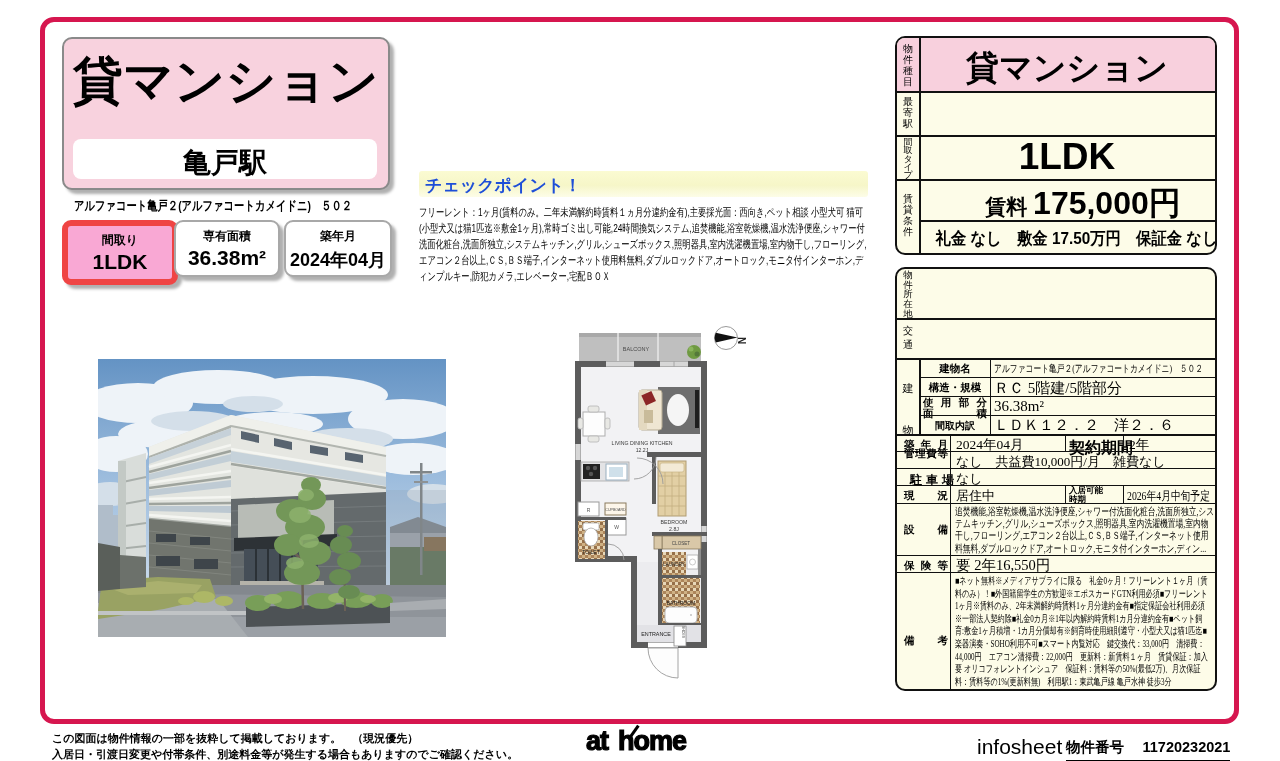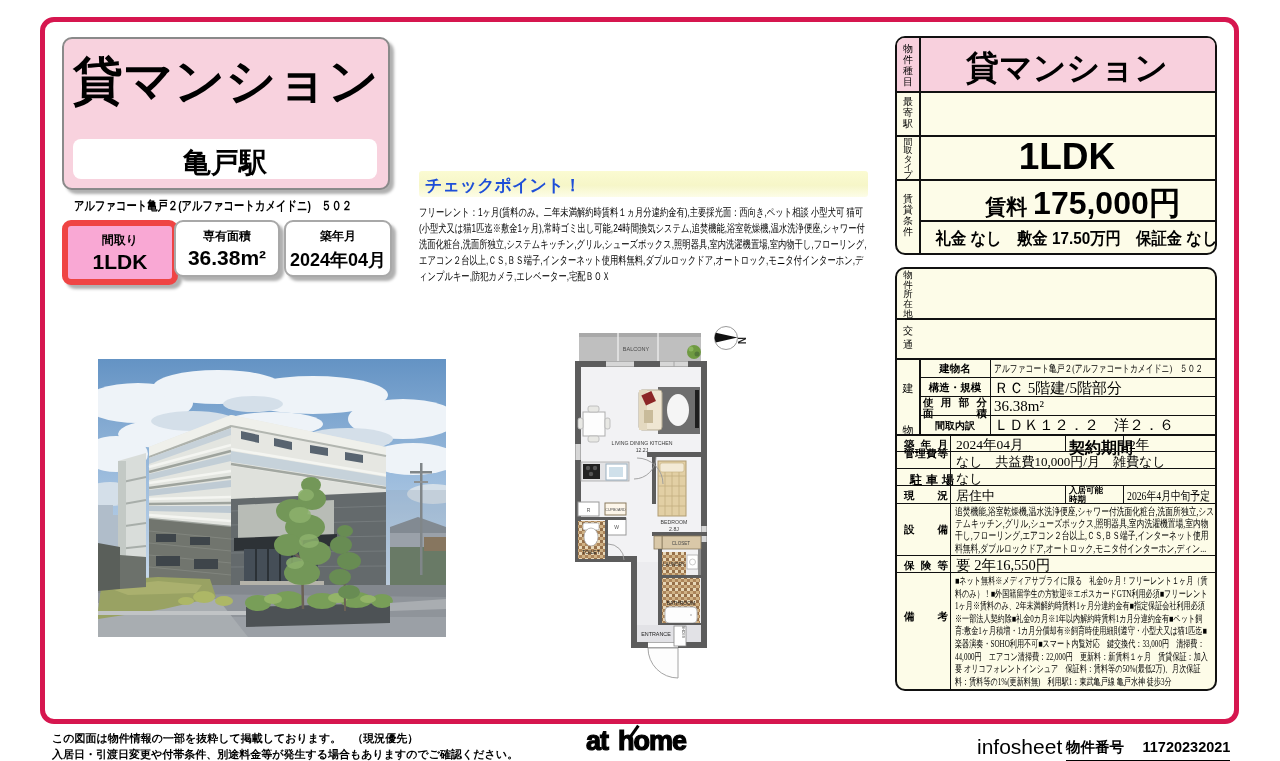--- a/index.html
+++ b/index.html
@@ -497,21 +497,21 @@
   <div class="abs b" style="left:7px;top:254px;width:44px;font-size:10.5px;text-align:justify;text-align-last:justify;font-family:'Liberation Sans',sans-serif;">設備</div>
   <div class="abs" style="left:53px;top:234px;height:52px;border-left:1.5px solid #111;"></div>
   <div class="abs" style="left:58px;top:237px;width:351px;height:50px;overflow:hidden;font-size:10.5px;line-height:12.2px;transform:scaleX(0.74);transform-origin:0 0;">追焚機能,浴室乾燥機,温水洗浄便座,シャワー付洗面化粧台,洗面所独立,システムキッチン,グリル,シューズボックス,照明器具,室内洗濯機置場,室内物干し,フローリング,エアコン２台以上,ＣＳ,ＢＳ端子,インターネット使用料無料,ダブルロックドア,オートロック,モニタ付インターホン,ディン...</div>
   <div class="abs" style="left:0;top:286px;width:100%;border-top:1.5px solid #111;"></div>
 
   <div class="abs b" style="left:7px;top:290px;width:44px;font-size:10.5px;text-align:justify;text-align-last:justify;font-family:Liberation Serif, serif;">保険等</div>
   <div class="abs" style="left:53px;top:286px;height:17px;border-left:1.5px solid #111;"></div>
   <div class="abs" style="left:59px;top:287px;font-size:14.5px;white-space:nowrap;">要 2年16,550円</div>
   <div class="abs" style="left:0;top:303px;width:100%;border-top:1.5px solid #111;"></div>
 
-  <div class="abs b" style="left:7px;top:341px;width:44px;font-size:10.5px;text-align:justify;text-align-last:justify;font-family:'Liberation Sans',sans-serif;">備考</div>
+  <div class="abs b" style="left:7px;top:365px;width:44px;font-size:10.5px;text-align:justify;text-align-last:justify;font-family:'Liberation Sans',sans-serif;">備考</div>
   <div class="abs" style="left:53px;top:303px;height:117px;border-left:1.5px solid #111;"></div>
   <div class="abs" style="left:58px;top:306px;width:359px;height:114px;overflow:hidden;font-size:10px;line-height:12.6px;transform:scaleX(0.71);transform-origin:0 0;">■ネット無料※メディアサプライに限る　礼金0ヶ月！フリーレント１ヶ月（賃料のみ）！■外国籍留学生の方歓迎※エポスカードGTN利用必須■フリーレント1ヶ月※賃料のみ、2年未満解約時賃料1ヶ月分違約金有■指定保証会社利用必須※一部法人契約除■礼金0カ月※1年以内解約時賃料1カ月分違約金有■ペット飼育:敷金1ヶ月積増・1カ月分償却有※飼育時使用細則遵守・小型犬又は猫1匹迄■楽器演奏・SOHO利用不可■スマート内覧対応　鍵交換代：33,000円　清掃費：44,000円　エアコン清掃費：22,000円　更新料：新賃料１ヶ月　賃貸保証：加入要 オリコフォレントインシュア　保証料：賃料等の50%(最低2万)、月次保証料：賃料等の1%(更新料無)　利用駅1：東武亀戸線 亀戸水神 徒歩3分</div>
 </div>
 
 <div class="abs b" style="left:52px;top:731px;font-size:11px;line-height:15.5px;">この図面は物件情報の一部を抜粋して掲載しております。　（現況優先）<br>入居日・引渡日変更や付帯条件、別途料金等が発生する場合もありますのでご確認ください。</div>
 
 <div class="abs b" style="left:586px;top:726px;font-size:27px;letter-spacing:-1px;-webkit-text-stroke:1.2px #000;">at<span style="display:inline-block;width:10px;"></span>home</div>
 <div class="abs" style="left:625px;top:731px;width:17px;height:3px;background:#000;transform:rotate(-55deg);"></div>
 
 <div class="abs" style="left:977px;top:735px;font-size:21px;">infosheet</div>

